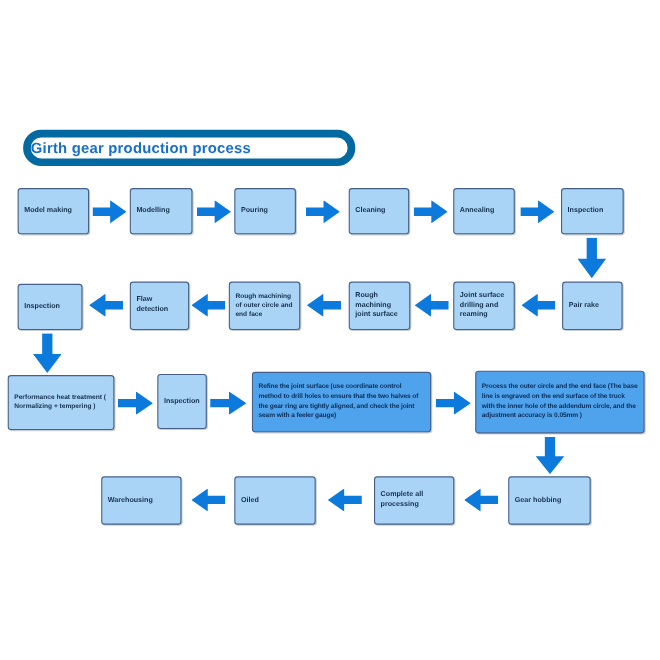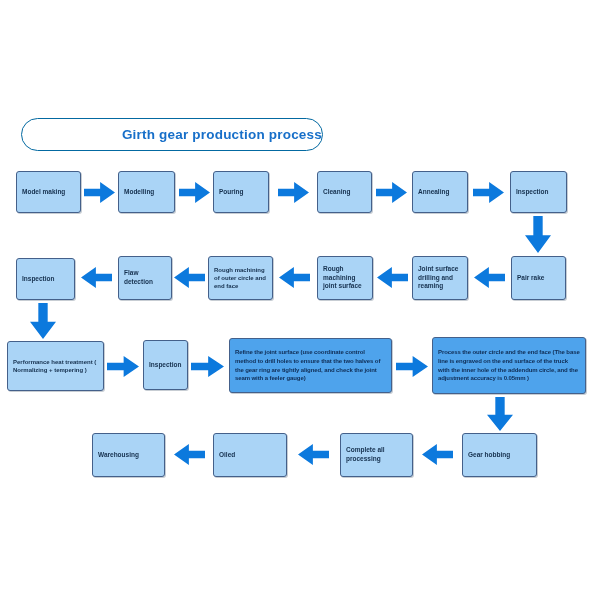--- a/index.html
+++ b/index.html
@@ -6,22 +6,22 @@
   #canvas{
     position:relative;
     width:600px;height:600px;
     background:#ffffff;
     outline:1px solid #d6d6d6;
     font-family:"Liberation Sans", sans-serif;
     overflow:hidden;
   }
   .title-pill{
     position:absolute;left:21px;top:118px;width:302px;height:33px;
-    border:1px solid #0369a1;border-radius:17px;background:#fff;
-    display:flex;align-items:center;justify-content:flex-end;
+    border:7px solid #0369a1;border-radius:17px;background:#fff;
+    display:flex;align-items:center;justify-content:flex-start;
     box-sizing:border-box;
   }
   .title-text{
     color:#176fc9;font-weight:bold;font-size:13.5px;letter-spacing:.2px;
   }
   .box{
     position:absolute;
     background:#aad4f6;
     border:1px solid #44608a;
     border-radius:3px;

